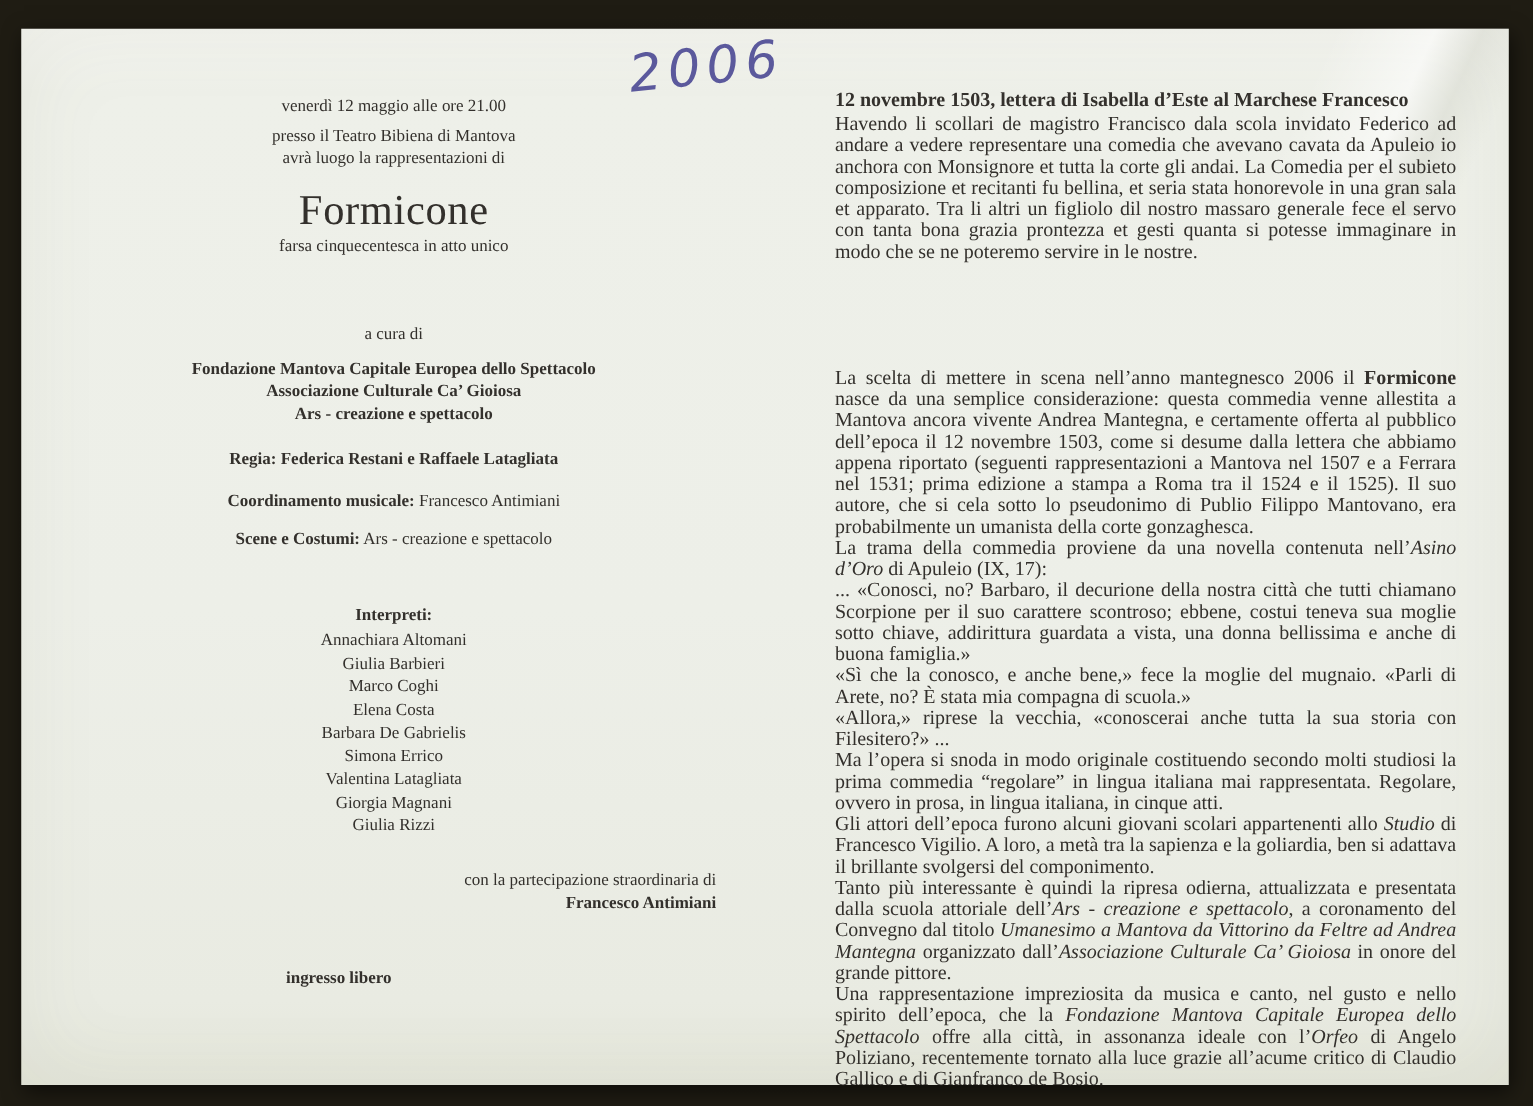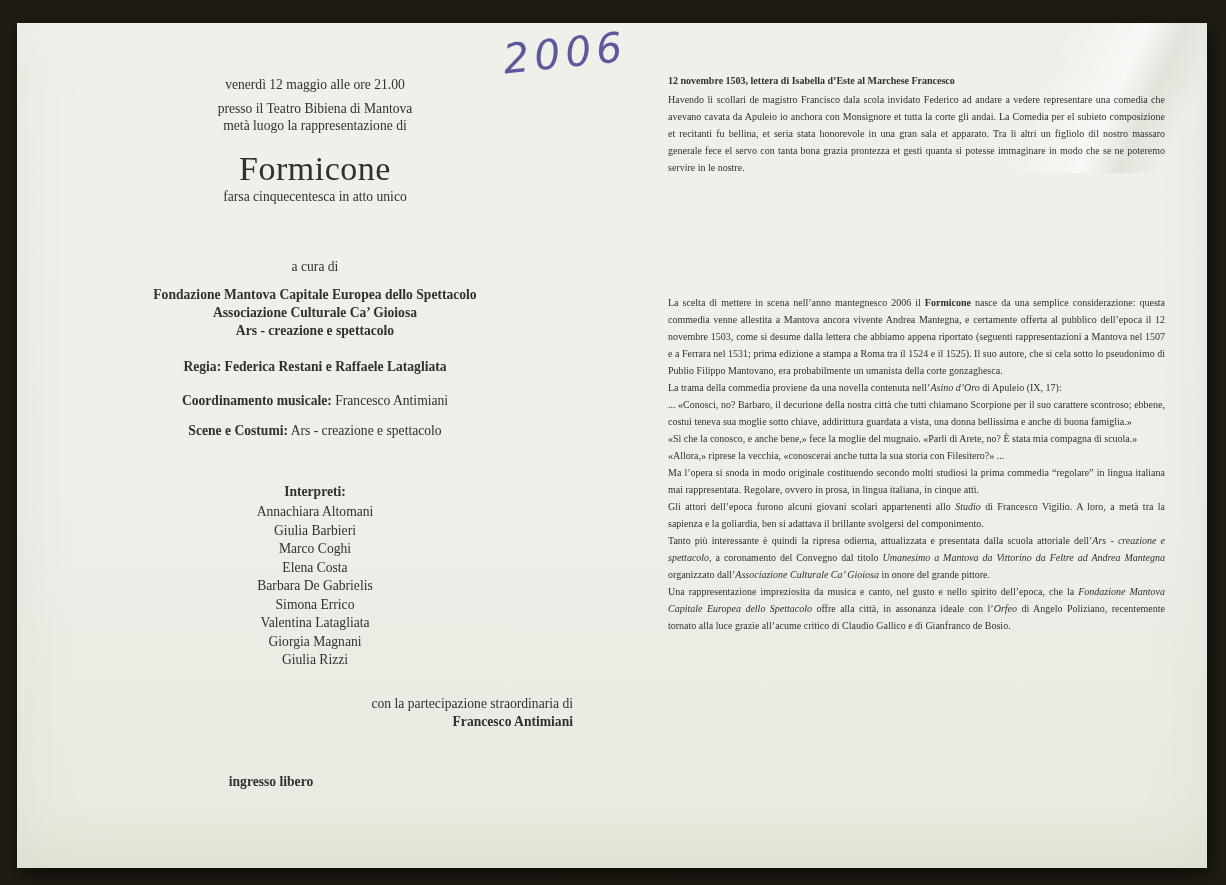--- a/index.html
+++ b/index.html
@@ -82,21 +82,21 @@
   .lc-part       { top: 672px; line-height: 18px; text-align: right; }
   .lc-part .part-name { font-weight: bold; }
   .lc-ingresso   { top: 750px; font-weight: bold; }
   .lc-ingresso span { position: relative; left: -44px; }
   .b { font-weight: bold; }
   
   .rc {
     position: absolute;
     left: 651px;
     width: 497px;
-    font-size: 10px;
+    font-size: 16px;
     line-height: 17px;
   }
   .rc-letter { top: 49px; }
   .rc-letter .letter-heading { font-weight: bold; margin: 0 0 2px 0; }
   .rc-letter .letter-body { margin: 0; text-align: justify; hyphens: auto; }
   .rc-essay { top: 271px; }
   .rc-essay p { margin: 0; text-align: justify; hyphens: auto; }
 </style>
 </head>
 <body>
@@ -104,21 +104,21 @@
 <div class="scan-bg">
   <div class="paper">
 
     <div class="dogear"></div>
 
     <div class="handwritten">2006</div>
 
     <div class="lc lc-datetime">
       <div class="dateline">venerdì 12 maggio alle ore 21.00</div>
       <div>presso il Teatro Bibiena di Mantova</div>
-      <div>metà luogo la rappresentazione di</div>
+      <div>avrà luogo la rappresentazioni di</div>
     </div>
 
     <div class="lc lc-title">
       <div class="title">Formicone</div>
       <div class="subtitle">farsa cinquecentesca in atto unico</div>
     </div>
 
     <div class="lc lc-cura">a cura di</div>
 
     <div class="lc lc-orgs">

